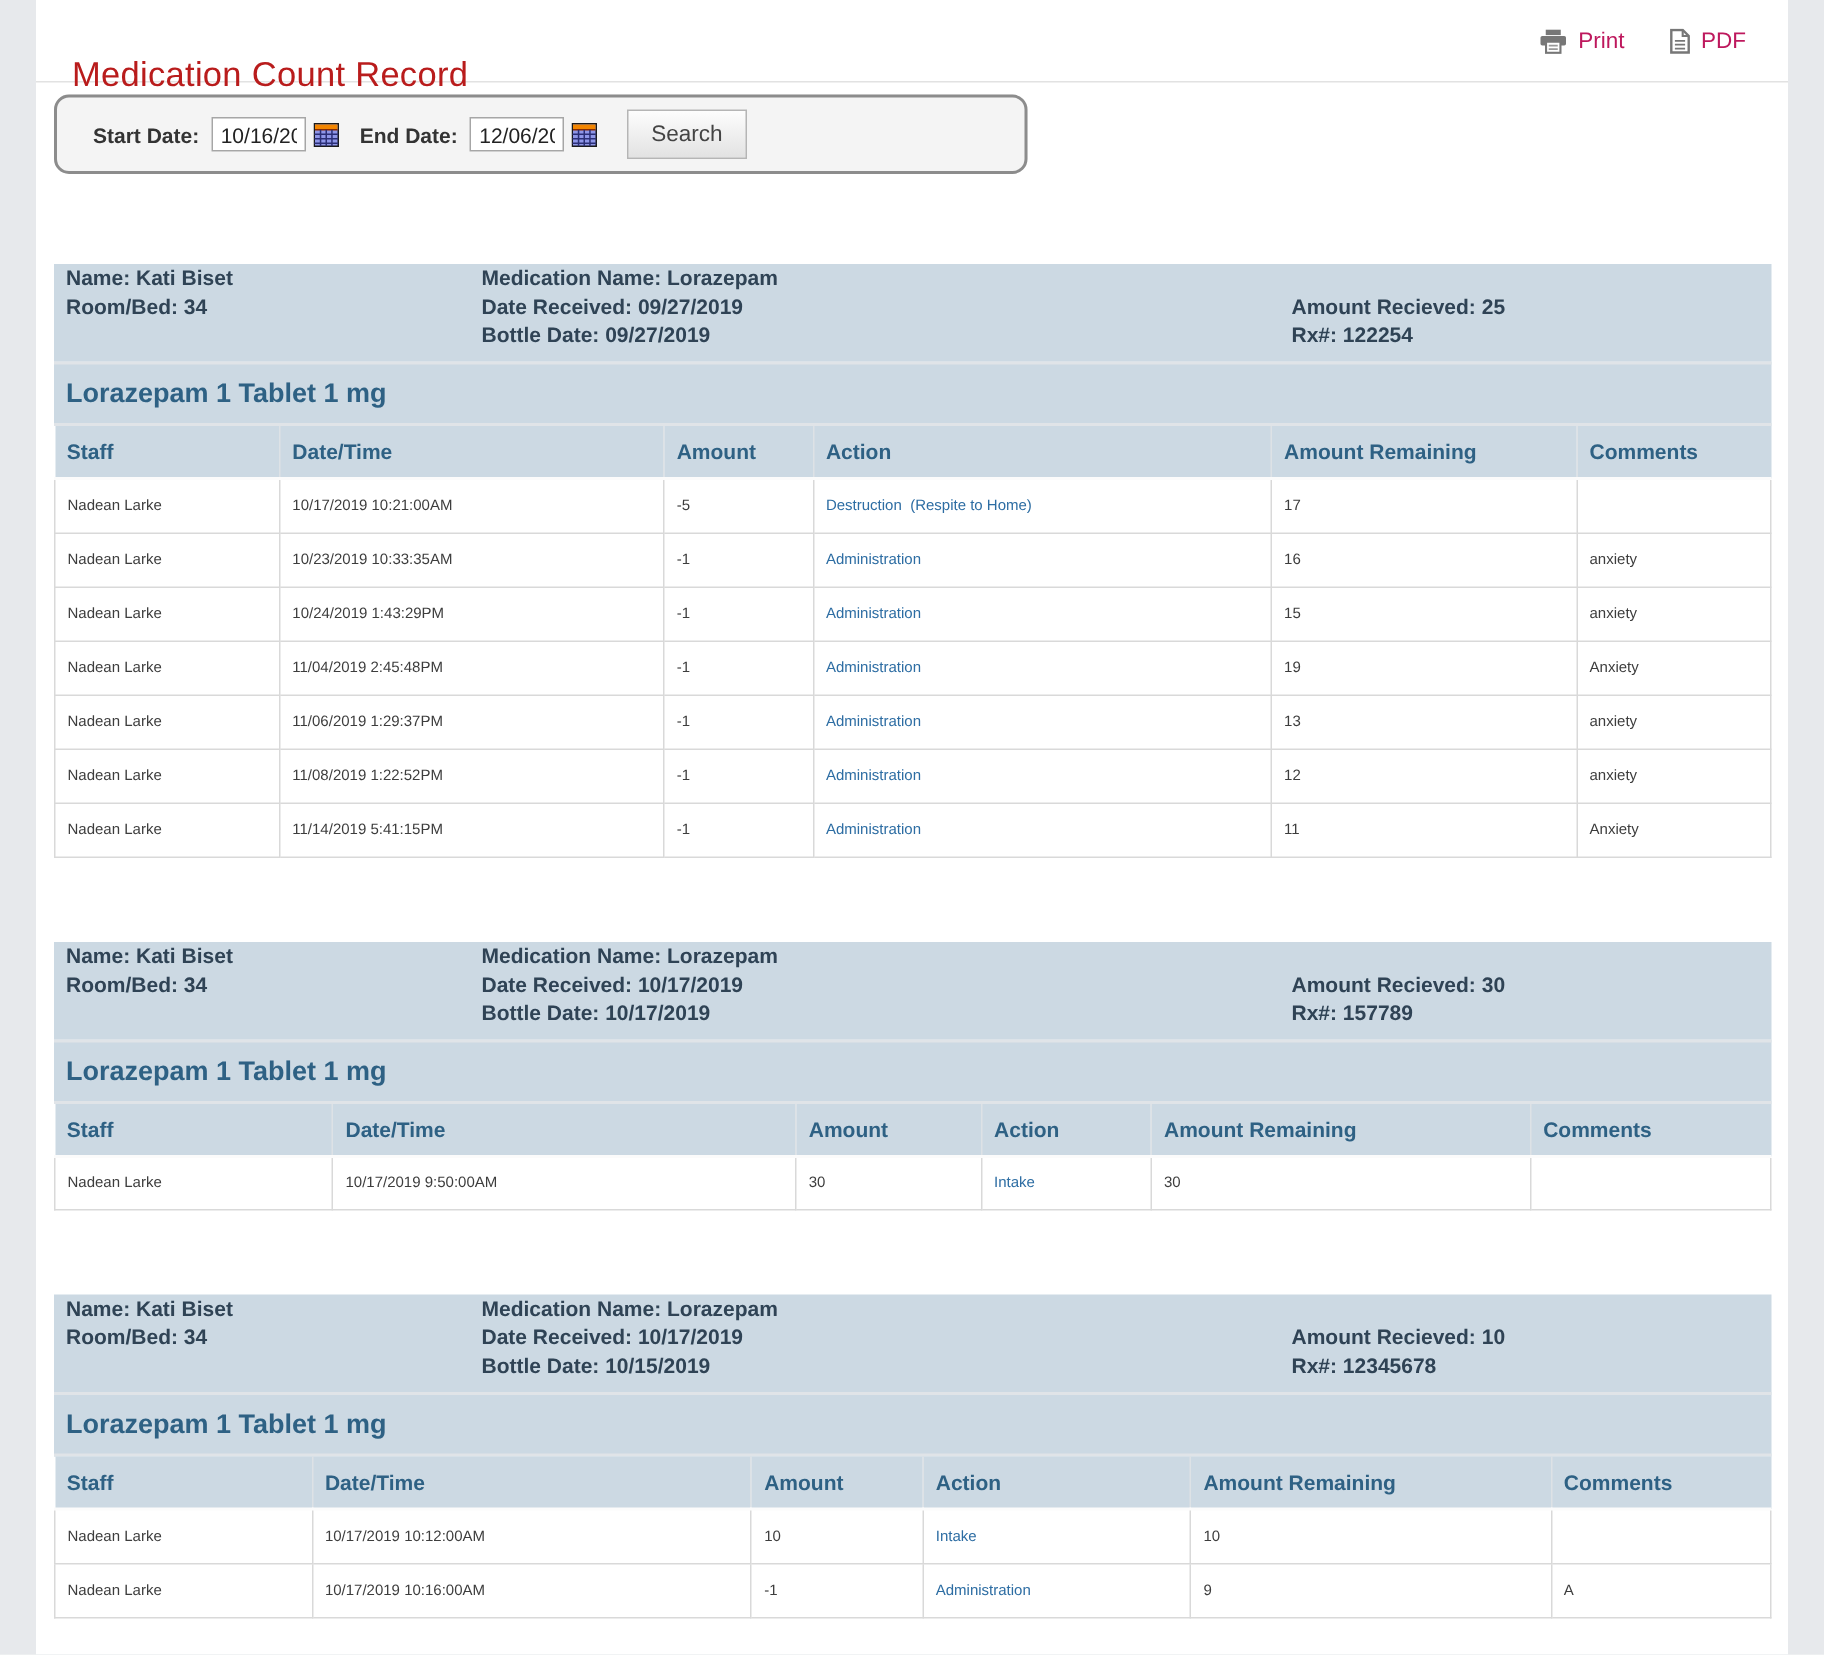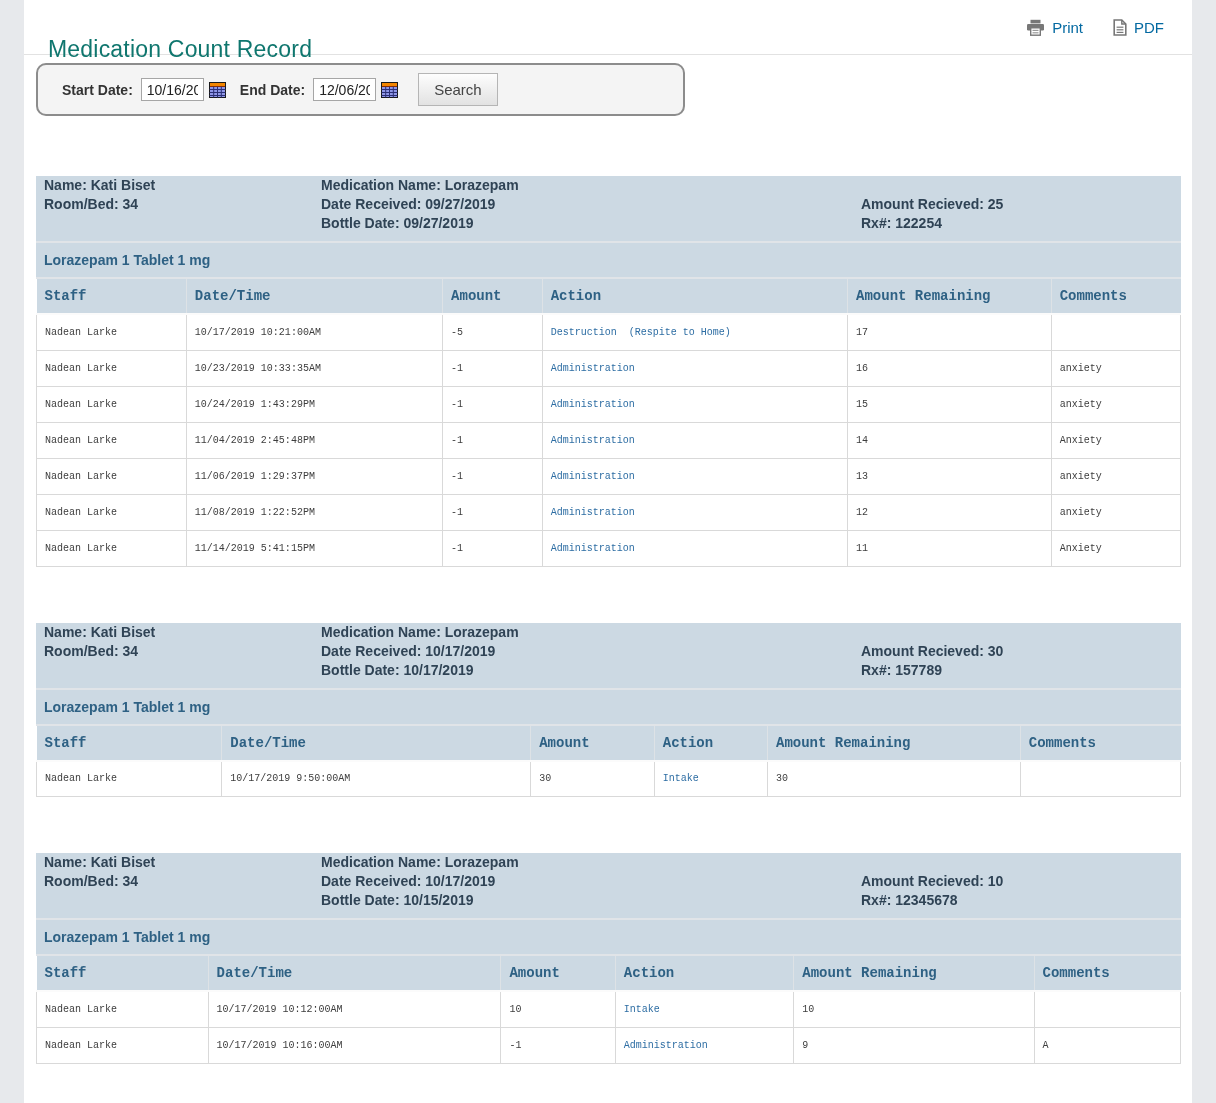--- a/index.html
+++ b/index.html
@@ -1,46 +1,46 @@
 <!DOCTYPE html>
 <html><head>
 <meta charset="utf-8">
 <style>
   * { margin: 0; padding: 0; box-sizing: border-box; }
   html, body { background: #e7e9ec; font-family: "Liberation Sans", sans-serif; }
   .page { width: 1168px; margin: 0 auto; background: #ffffff; min-height: 1103px; padding-bottom: 20px; }
 
   
   .topbar { height: 55px; display: flex; align-items: center; padding: 0 28px 0 24px; border-bottom: 1px solid #e2e2e2; background: #fff; }
-  .page-title { font-size: 23px; font-weight: 400; color: #0f766e; letter-spacing: 0.2px; margin-top: 44px; }
+  .page-title { font-size: 23px; font-weight: 400; color: #b91c1c; letter-spacing: 0.2px; margin-top: 44px; }
   .topbar-spacer { flex: 1; }
-  .topbar-btn { display: inline-flex; align-items: center; gap: 7px; color: #0369a1; font-size: 15px; text-decoration: none; cursor: pointer; margin-left: 30px; }
+  .topbar-btn { display: inline-flex; align-items: center; gap: 7px; color: #be185d; font-size: 15px; text-decoration: none; cursor: pointer; margin-left: 30px; }
   .topbar-btn svg { display: block; }
 
   
   .content { padding: 0 11px 0 12px; }
 
   
   .search-box { margin-top: 8px; width: 649px; border: 2px solid #8c8c8c; border-radius: 10px; background: #f4f4f4; padding: 8px 24px; display: flex; align-items: center; }
   .search-label { font-size: 14px; font-weight: bold; color: #333; margin-right: 8px; white-space: nowrap; }
   .date-input { width: 63px; height: 23px; border: 1px solid #a6a6a6; background: #fff; font-family: "Liberation Sans", sans-serif; font-size: 14px; color: #222; padding: 1px 5px; }
   .cal-btn { background: none; border: none; padding: 0; margin: 0 14px 0 5px; cursor: pointer; line-height: 0; }
   .search-btn { margin-left: 6px; padding: 7px 15px; font-family: Liberation Sans, sans-serif; font-size: 15px; color: #444; border: 1px solid #b5b5b5; border-radius: 0; background: linear-gradient(#fdfdfd, #e2e2e2); cursor: pointer; text-align: center; }
 
   
   .records .record { margin-top: 56px; }
   .records .record:first-child { margin-top: 60px; }
 
   .record-header { display: grid; grid-template-columns: 277px 496px 1fr; background: #ccd9e3; padding: 0 8px 8px 8px; }
   .rh-line { font-size: 14px; font-weight: bold; color: #2f4355; line-height: 19px; }
   .rh-col3 { padding-top: 19px; margin-left: 44px; }
 
-  .med-band { background: #ccd9e3; border-top: 2px solid #e0e4e8; border-bottom: 2px solid #e0e4e8; padding: 9px 8px; font-size: 14px; font-weight: bold; color: #2e6184; }
-
-  table.count-table { width: 100%; border-collapse: collapse; table-layout: fixed; font-family: Liberation Mono, monospace; }
+  .med-band { background: #ccd9e3; border-top: 2px solid #e0e4e8; border-bottom: 2px solid #e0e4e8; padding: 9px 8px; font-size: 18px; font-weight: bold; color: #2e6184; }
+
+  table.count-table { width: 100%; border-collapse: collapse; table-layout: fixed; }
   table.count-table th { background: #ccd9e3; text-align: left; font-size: 14px; font-weight: bold; color: #2e6184; padding: 9px 8px; border-left: 1px solid #dde2e6; }
   table.count-table th:first-child { border-left: none; }
   table.count-table td { background: #fff; font-size: 10px; color: #3d3d3d; padding: 9px 8px; border: 1px solid #d9d9d9; height: 36px; overflow: hidden; white-space: nowrap; }
   table.count-table thead tr { border-bottom: 2px solid #fbfbfb; }
   .action-link { color: #2d6da3; text-decoration: none; white-space: pre-wrap; cursor: pointer; }
 
   
   .records .record:nth-child(1) th:nth-child(1){width:13.1%}
   .records .record:nth-child(1) th:nth-child(2){width:22.4%}
   .records .record:nth-child(1) th:nth-child(3){width:8.7%}
@@ -192,21 +192,21 @@
                 <td>-1</td>
                 <td><a class="action-link">Administration</a></td>
                 <td>15</td>
                 <td>anxiety</td>
               </tr>
               <tr>
                 <td>Nadean Larke</td>
                 <td>11/04/2019 2:45:48PM</td>
                 <td>-1</td>
                 <td><a class="action-link">Administration</a></td>
-                <td>14</td>
+                <td>19</td>
                 <td>Anxiety</td>
               </tr>
               <tr>
                 <td>Nadean Larke</td>
                 <td>11/06/2019 1:29:37PM</td>
                 <td>-1</td>
                 <td><a class="action-link">Administration</a></td>
                 <td>13</td>
                 <td>anxiety</td>
               </tr>

